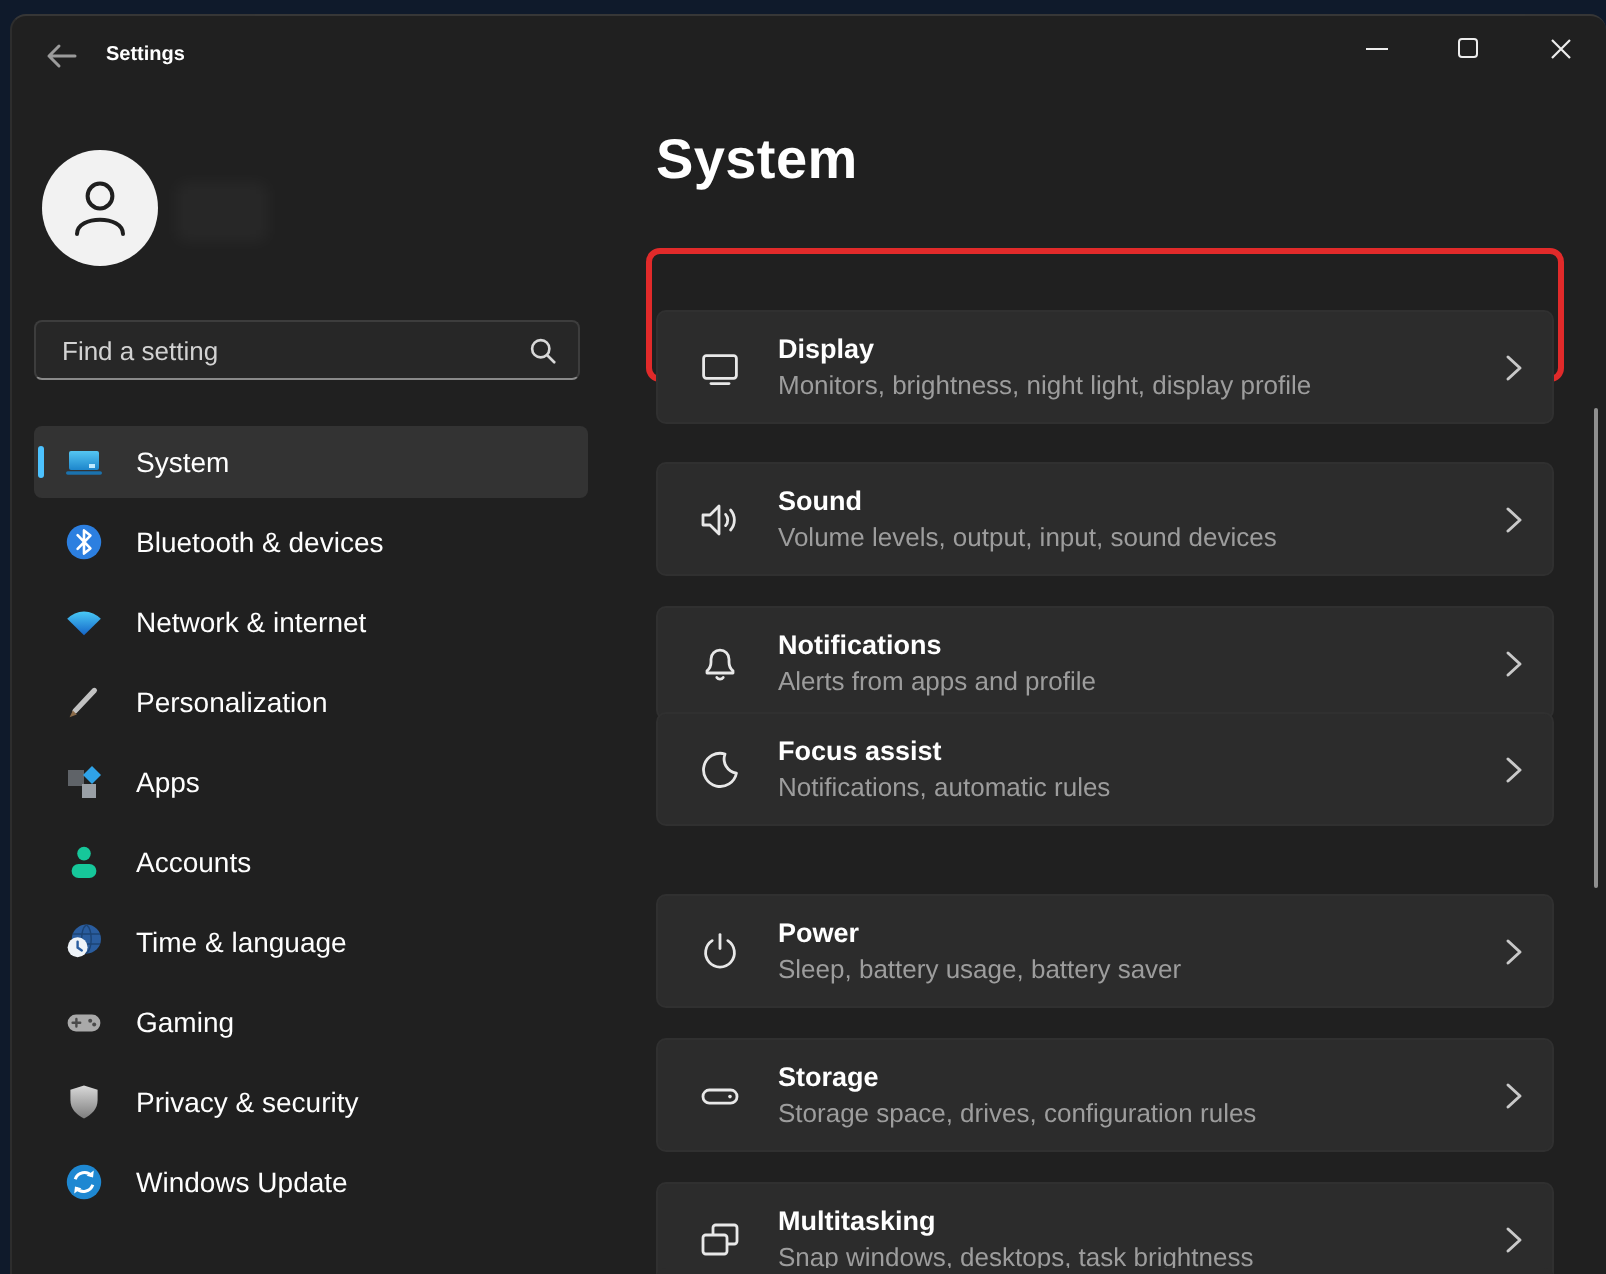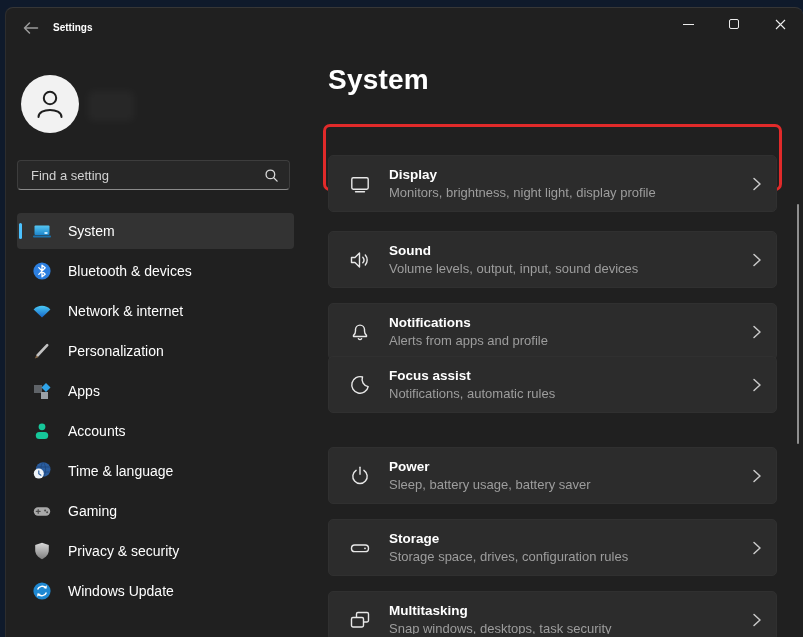--- a/index.html
+++ b/index.html
@@ -322,21 +322,21 @@
     </svg>
   </div>
 
   <div class="card" style="top:557px">
     <svg class="card-icon" viewBox="0 0 24 24" fill="none" stroke="#e8e8e8" stroke-width="1.4" stroke-linecap="round">
       <rect x="8.5" y="4.5" width="12" height="9.5" rx="1.4"></rect>
       <rect x="3.5" y="9.5" width="12" height="9.5" rx="1.4" fill="#2c2c2c"></rect>
     </svg>
     <div class="card-text">
       <span class="card-title">Multitasking</span>
-      <span class="card-sub">Snap windows, desktops, task security</span>
+      <span class="card-sub">Snap windows, desktops, task brightness</span>
     </div>
     <svg class="chevron" viewBox="0 0 10 14">
       <path d="M2 1.5 L8 7 L2 12.5" stroke="#c9c9c9" stroke-width="1.5" fill="none" stroke-linecap="round" stroke-linejoin="round"></path>
     </svg>
   </div>
 
   <div class="partial-card"></div>
 
   <div class="scroll-thumb"></div>
 

